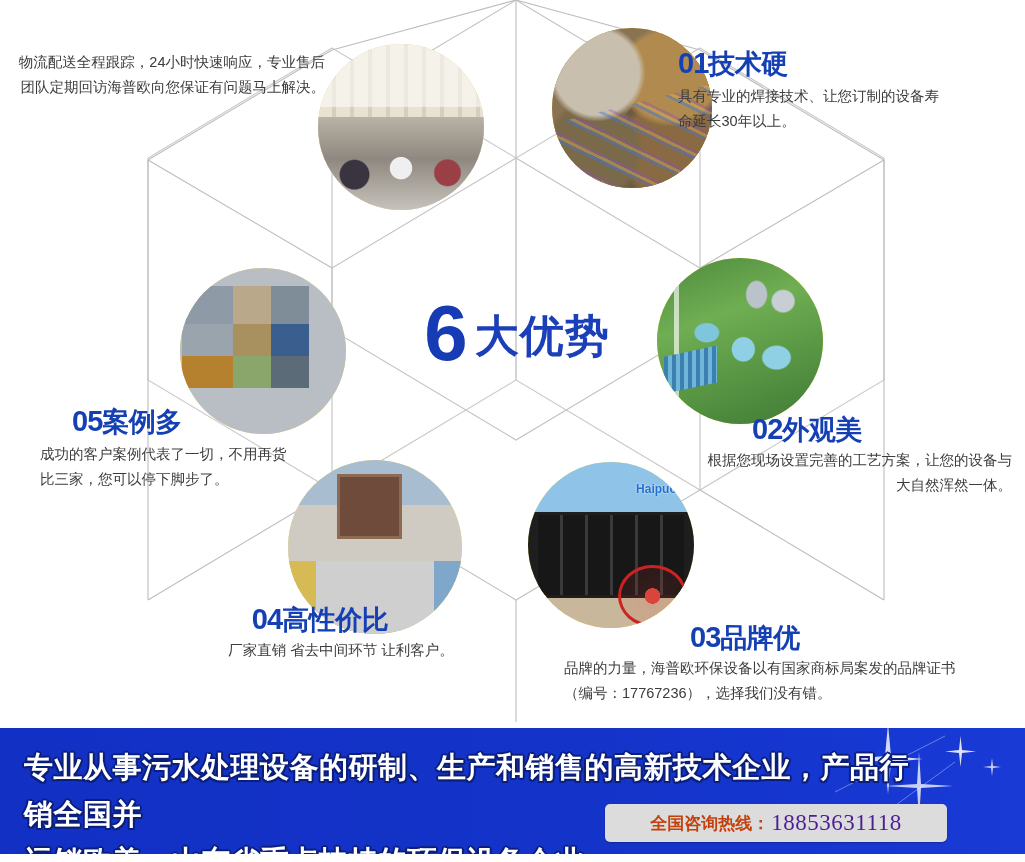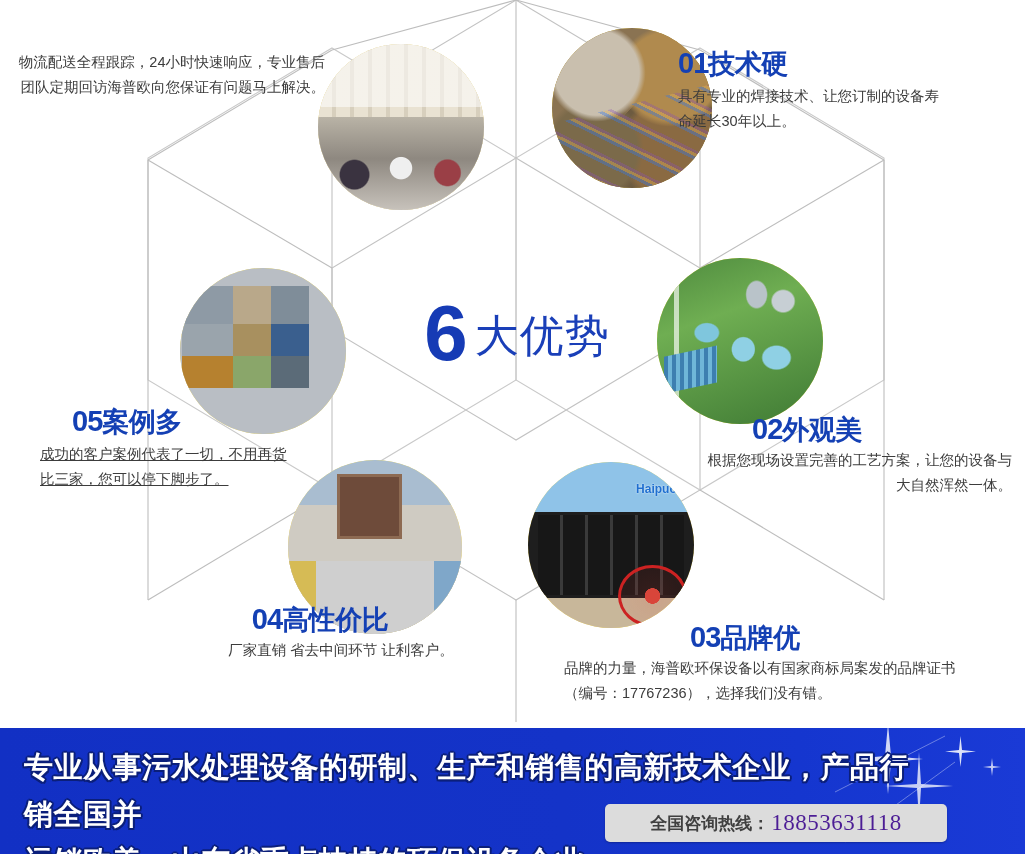--- a/index.html
+++ b/index.html
@@ -51,21 +51,21 @@
     display: flex; align-items: center; justify-content: center;
     color: #1a3fb8;
     white-space: nowrap;
   }
   .center-mark .big6 {
     font-size: 78px; font-weight: 700; line-height: 1;
     color: #163bb5; letter-spacing: -3px;
     position: relative; top: -3px;
   }
   .center-mark .cn {
-    font-size: 44px; font-weight: 400; margin-left: 10px;
+    font-size: 44px; font-weight: 700; margin-left: 10px;
     color: #1a3fb8; letter-spacing: 1px;
   }
 
   
   .banner {
     position: absolute; left: 0; top: 728px;
     width: 1025px; height: 126px;
     background: linear-gradient(90deg,#1230c4 0%, #1433c8 55%, #1536cf 78%, #1a3ad6 100%);
     overflow: hidden;
   }
@@ -83,21 +83,21 @@
   .hotline-box {
     position: absolute; left: 605px; top: 804px;
     width: 342px; height: 38px;
     background: #dcdcdc;
     border-radius: 5px;
     display: flex; align-items: center; justify-content: center;
     box-shadow: 0 1px 2px rgba(0,0,0,0.25);
   }
   .hotline-box .lbl {
     font-family: Liberation Serif, serif;
-    font-size: 17px; color: #404040; font-weight: 700; letter-spacing:0px;
+    font-size: 17px; color: #c2410c; font-weight: 700; letter-spacing:0px;
   }
   .hotline-box .num {
     font-family: "Liberation Serif", "DejaVu Serif", serif;
     font-size: 23px; color: #4c1d95; letter-spacing: 0.5px; margin-left:2px;
   }
 
   
   .ph-office {
     background:
       linear-gradient(180deg, rgba(255,255,255,.55) 0 38%, rgba(0,0,0,0) 38%),
@@ -289,21 +289,21 @@
     <div class="heading">
       <span class="num">04</span><span>高性价比</span>
     </div>
     <div class="body-txt" style="margin-top:4px; margin-left:42px;">厂家直销 省去中间环节 让利客户。</div>
   </div>
 
   <div class="block t-left" style="left:40px; top:406px; width:300px;">
     <div class="heading" style="margin-left:32px;">
       <span class="num">05</span><span>案例多</span>
     </div>
-    <div class="body-txt" style="margin-top:6px; width:250px;text-decoration:underline;">成功的客户案例代表了一切，不用再货比三家，您可以停下脚步了。</div>
+    <div class="body-txt" style="margin-top:6px; width:250px;">成功的客户案例代表了一切，不用再货比三家，您可以停下脚步了。</div>
   </div>
 
   <div class="banner">
     <svg class="sparkle" style="right:10px; top:-6px; width:190px; height:140px;" viewBox="0 0 190 140" xmlns="http://www.w3.org/2000/svg">
       <g fill="#ffffff" opacity="0.95">
         <path d="M60 34 L63 2 L66 34 L98 37 L66 40 L63 72 L60 40 L28 37 Z" opacity="0.85"></path>
         <path d="M92 62 L94 30 L96 62 L128 64 L96 66 L94 98 L92 66 L60 64 Z" opacity="0.8"></path>
         <path d="M134 28 L135.5 14 L137 28 L151 29.5 L137 31 L135.5 45 L134 31 L120 29.5 Z" opacity="0.9"></path>
         <path d="M166 44 L167 36 L168 44 L176 45 L168 46 L167 54 L166 46 L158 45 Z" opacity="0.8"></path>
       </g>

